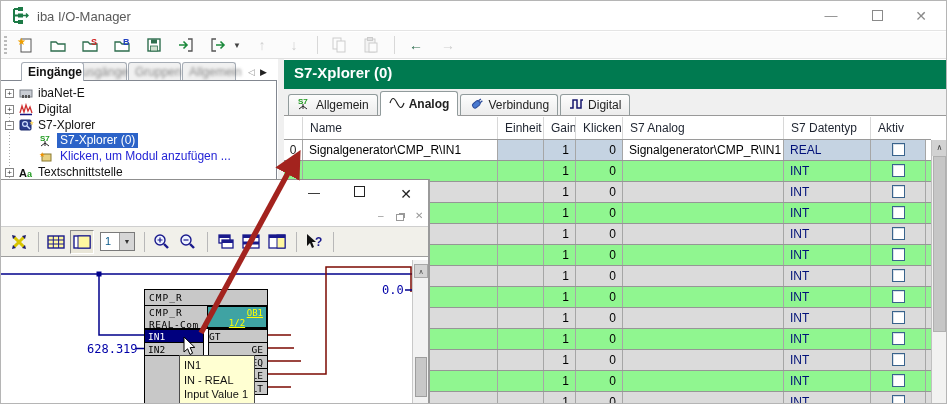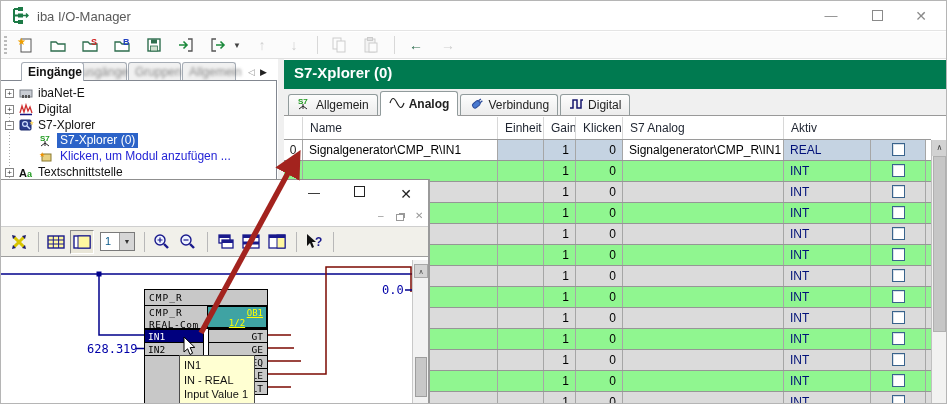--- a/index.html
+++ b/index.html
@@ -331,20 +331,21 @@
         </div>
     </div>
 
     <div class="thead">
       <div class="hcell c-num"></div>
       <div class="hcell" style="width:195px">Name</div>
       <div class="hcell" style="width:46px">Einheit</div>
       <div class="hcell" style="width:32px">Gain</div>
       <div class="hcell" style="width:47px">Klicken</div>
       <div class="hcell" style="width:161px">S7 Analog</div>
+      <div class="hcell" style="width:87px">S7 Datentyp</div>
       <div class="hcell" style="width:55px;border-right:none">Aktiv</div>
     </div>
     <div class="rows">
         <div class="trow first">
           <div class="tcell c-num">0</div>
           <div class="tcell c-name">Signalgenerator\CMP_R\IN1</div>
           <div class="tcell c-einheit blue"></div>
           <div class="tcell c-gain blue">1</div>
           <div class="tcell c-offset blue">0</div>
           <div class="tcell c-operand">Signalgenerator\CMP_R\IN1</div>
@@ -606,21 +607,21 @@
         <div style="padding:1px 0 0 4px;letter-spacing:1px;">CMP_R</div>
         <div style="padding:1px 0 0 4px;letter-spacing:.5px;">REAL-Com</div>
       </div>
       <div class="teal">
         <div style="text-align:right;padding:1px 3px 0 0;text-decoration:underline;">OB1</div>
         <div style="text-align:center;text-decoration:underline;">1/2</div>
       </div>
       <div class="blk navy" style="left:143px;top:72px;width:60px;height:14px;padding:1px 0 0 3px;">IN1</div>
       <div class="blk" style="left:143px;top:85px;width:60px;height:14px;padding:1px 0 0 3px;">IN2</div>
       <div class="blk" style="left:143px;top:98px;width:60px;height:51px;"></div>
-      <div class="blk" style="left:207px;top:72px;width:60px;height:14px;padding:1px 4px 0 0;text-align:right;">GT</div>
+      <div class="blk" style="left:207px;top:72px;width:60px;height:14px;padding:1px 4px 0 0;">GT</div>
       <div class="blk" style="left:207px;top:85px;width:60px;height:14px;padding:1px 4px 0 0;text-align:right;">GE</div>
       <div class="blk" style="left:207px;top:98px;width:60px;height:14px;padding:1px 4px 0 0;text-align:right;">EQ</div>
       <div class="blk" style="left:207px;top:111px;width:60px;height:14px;padding:1px 4px 0 0;text-align:right;">LE</div>
       <div class="blk" style="left:207px;top:124px;width:60px;height:14px;padding:1px 4px 0 0;text-align:right;">LT</div>
 
       <div class="cscroll">
         <div class="cup">∧</div>
         <div class="cthumb"></div>
       </div>
 

